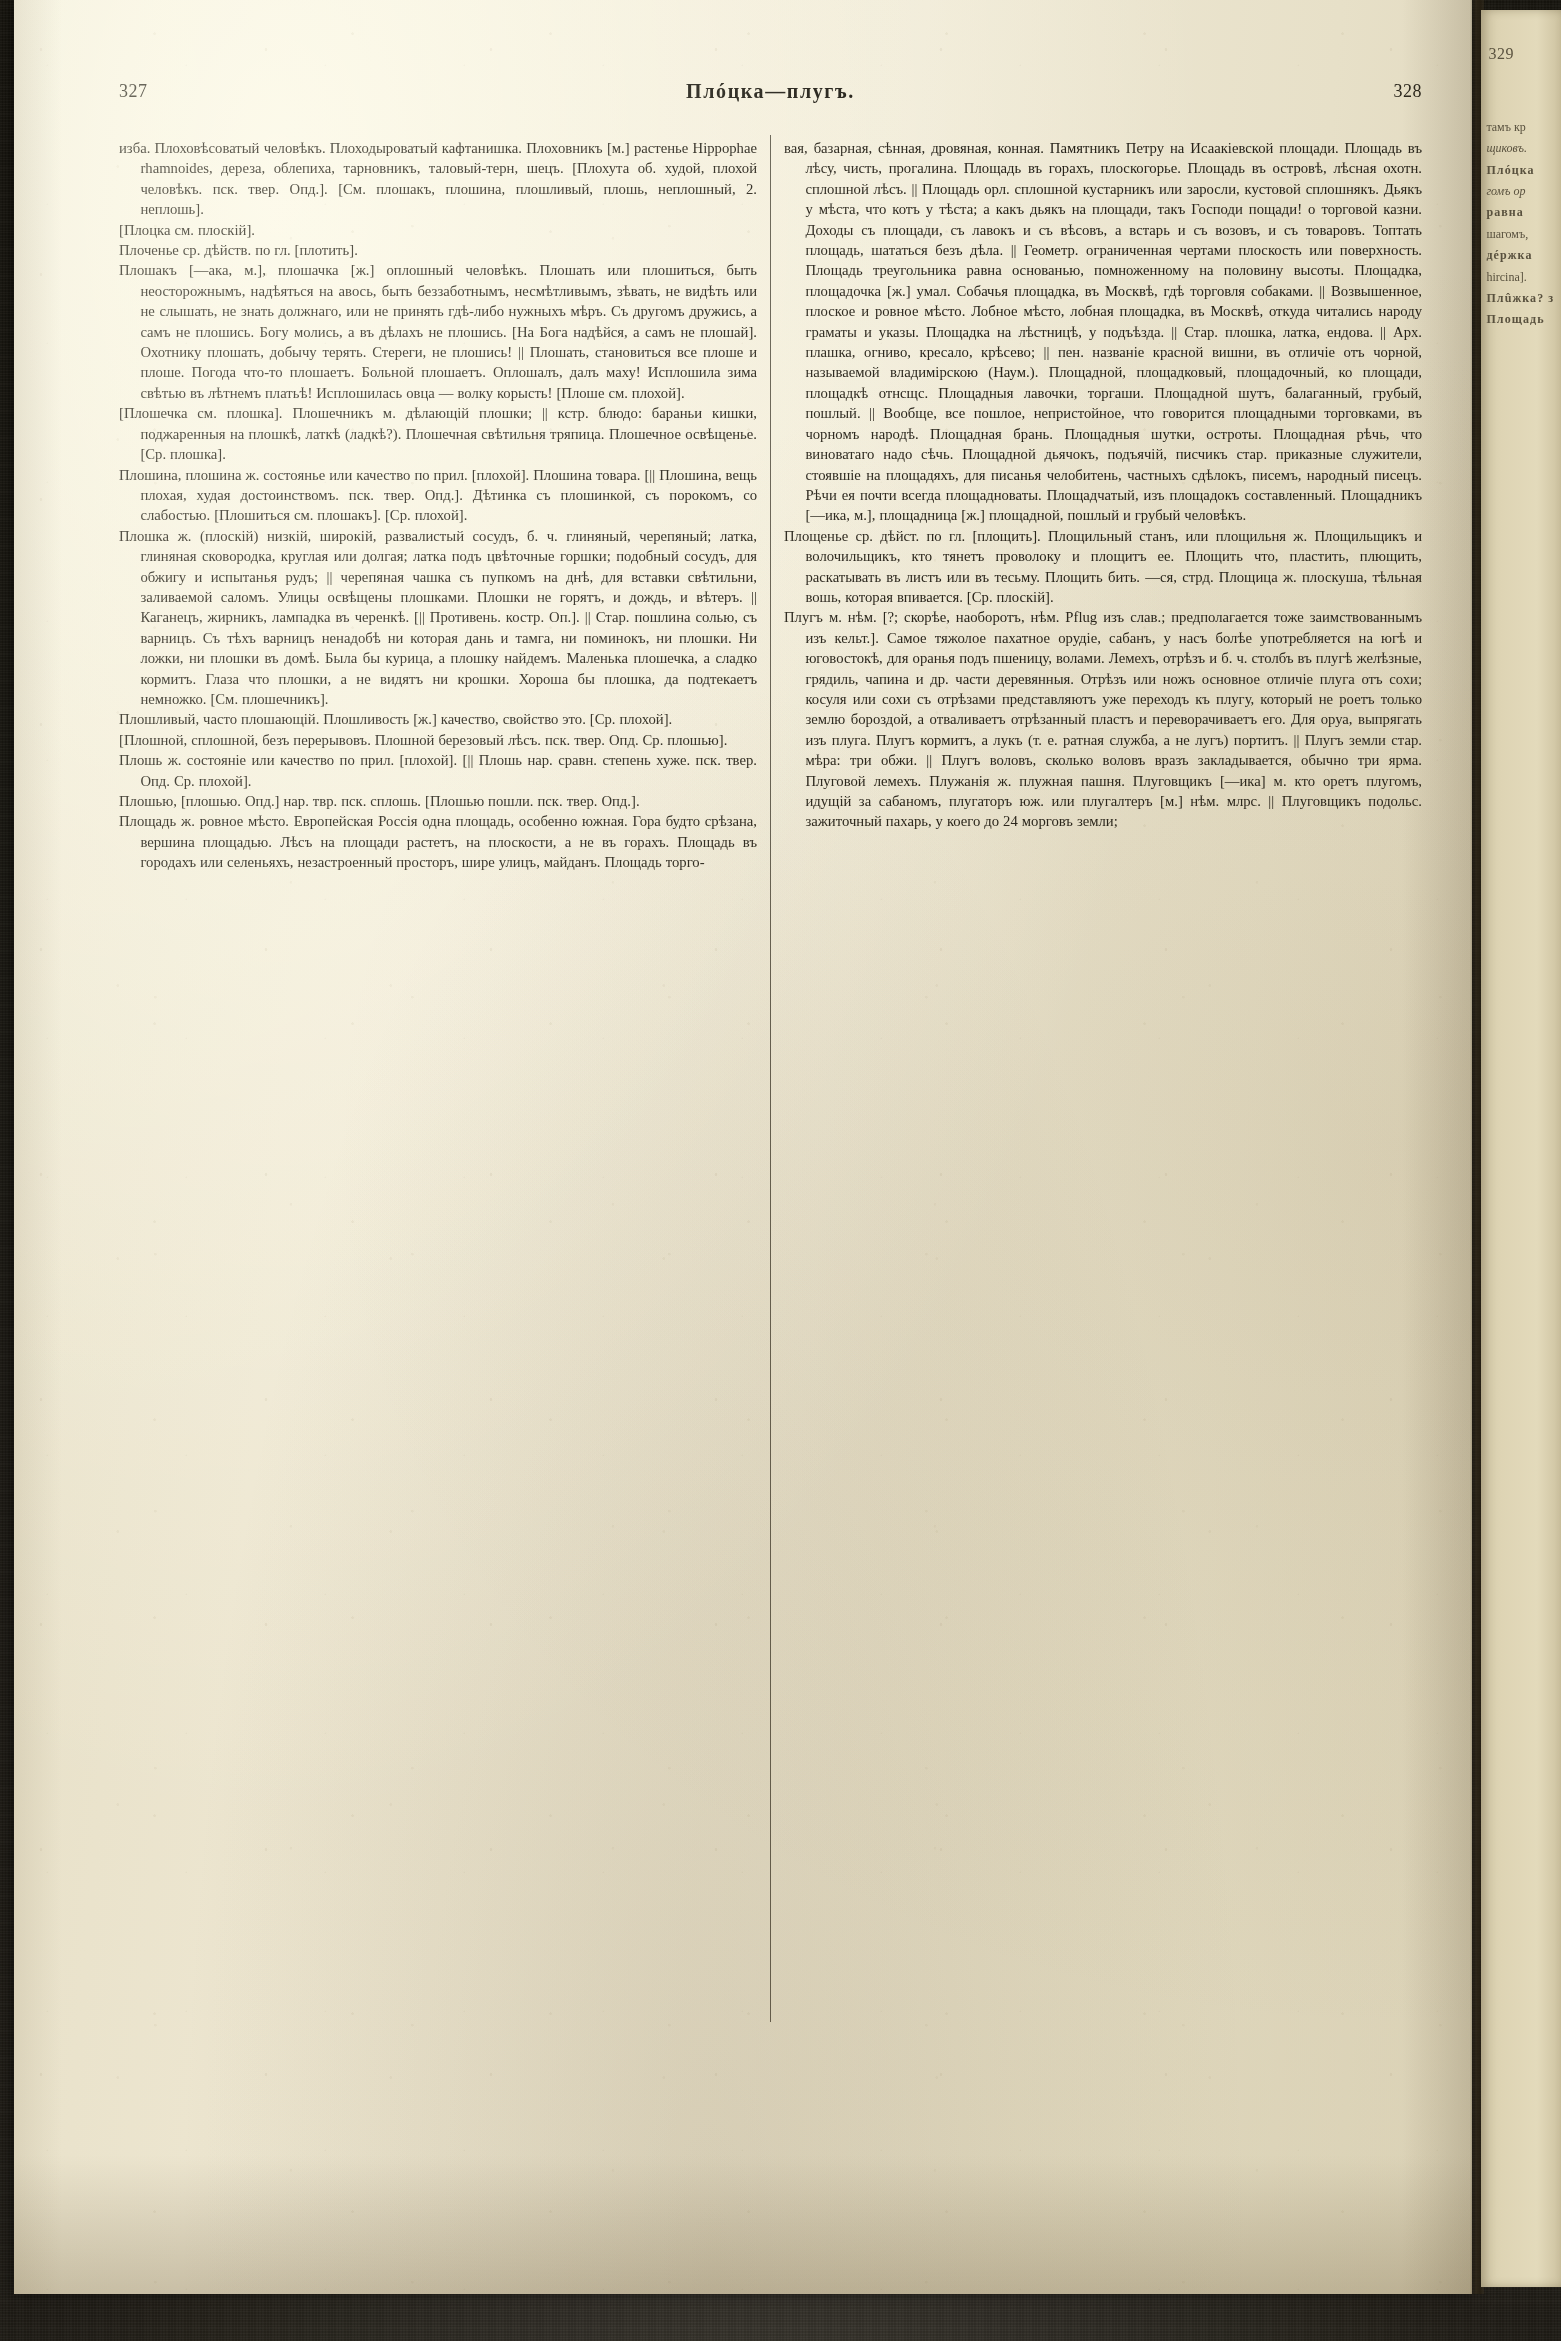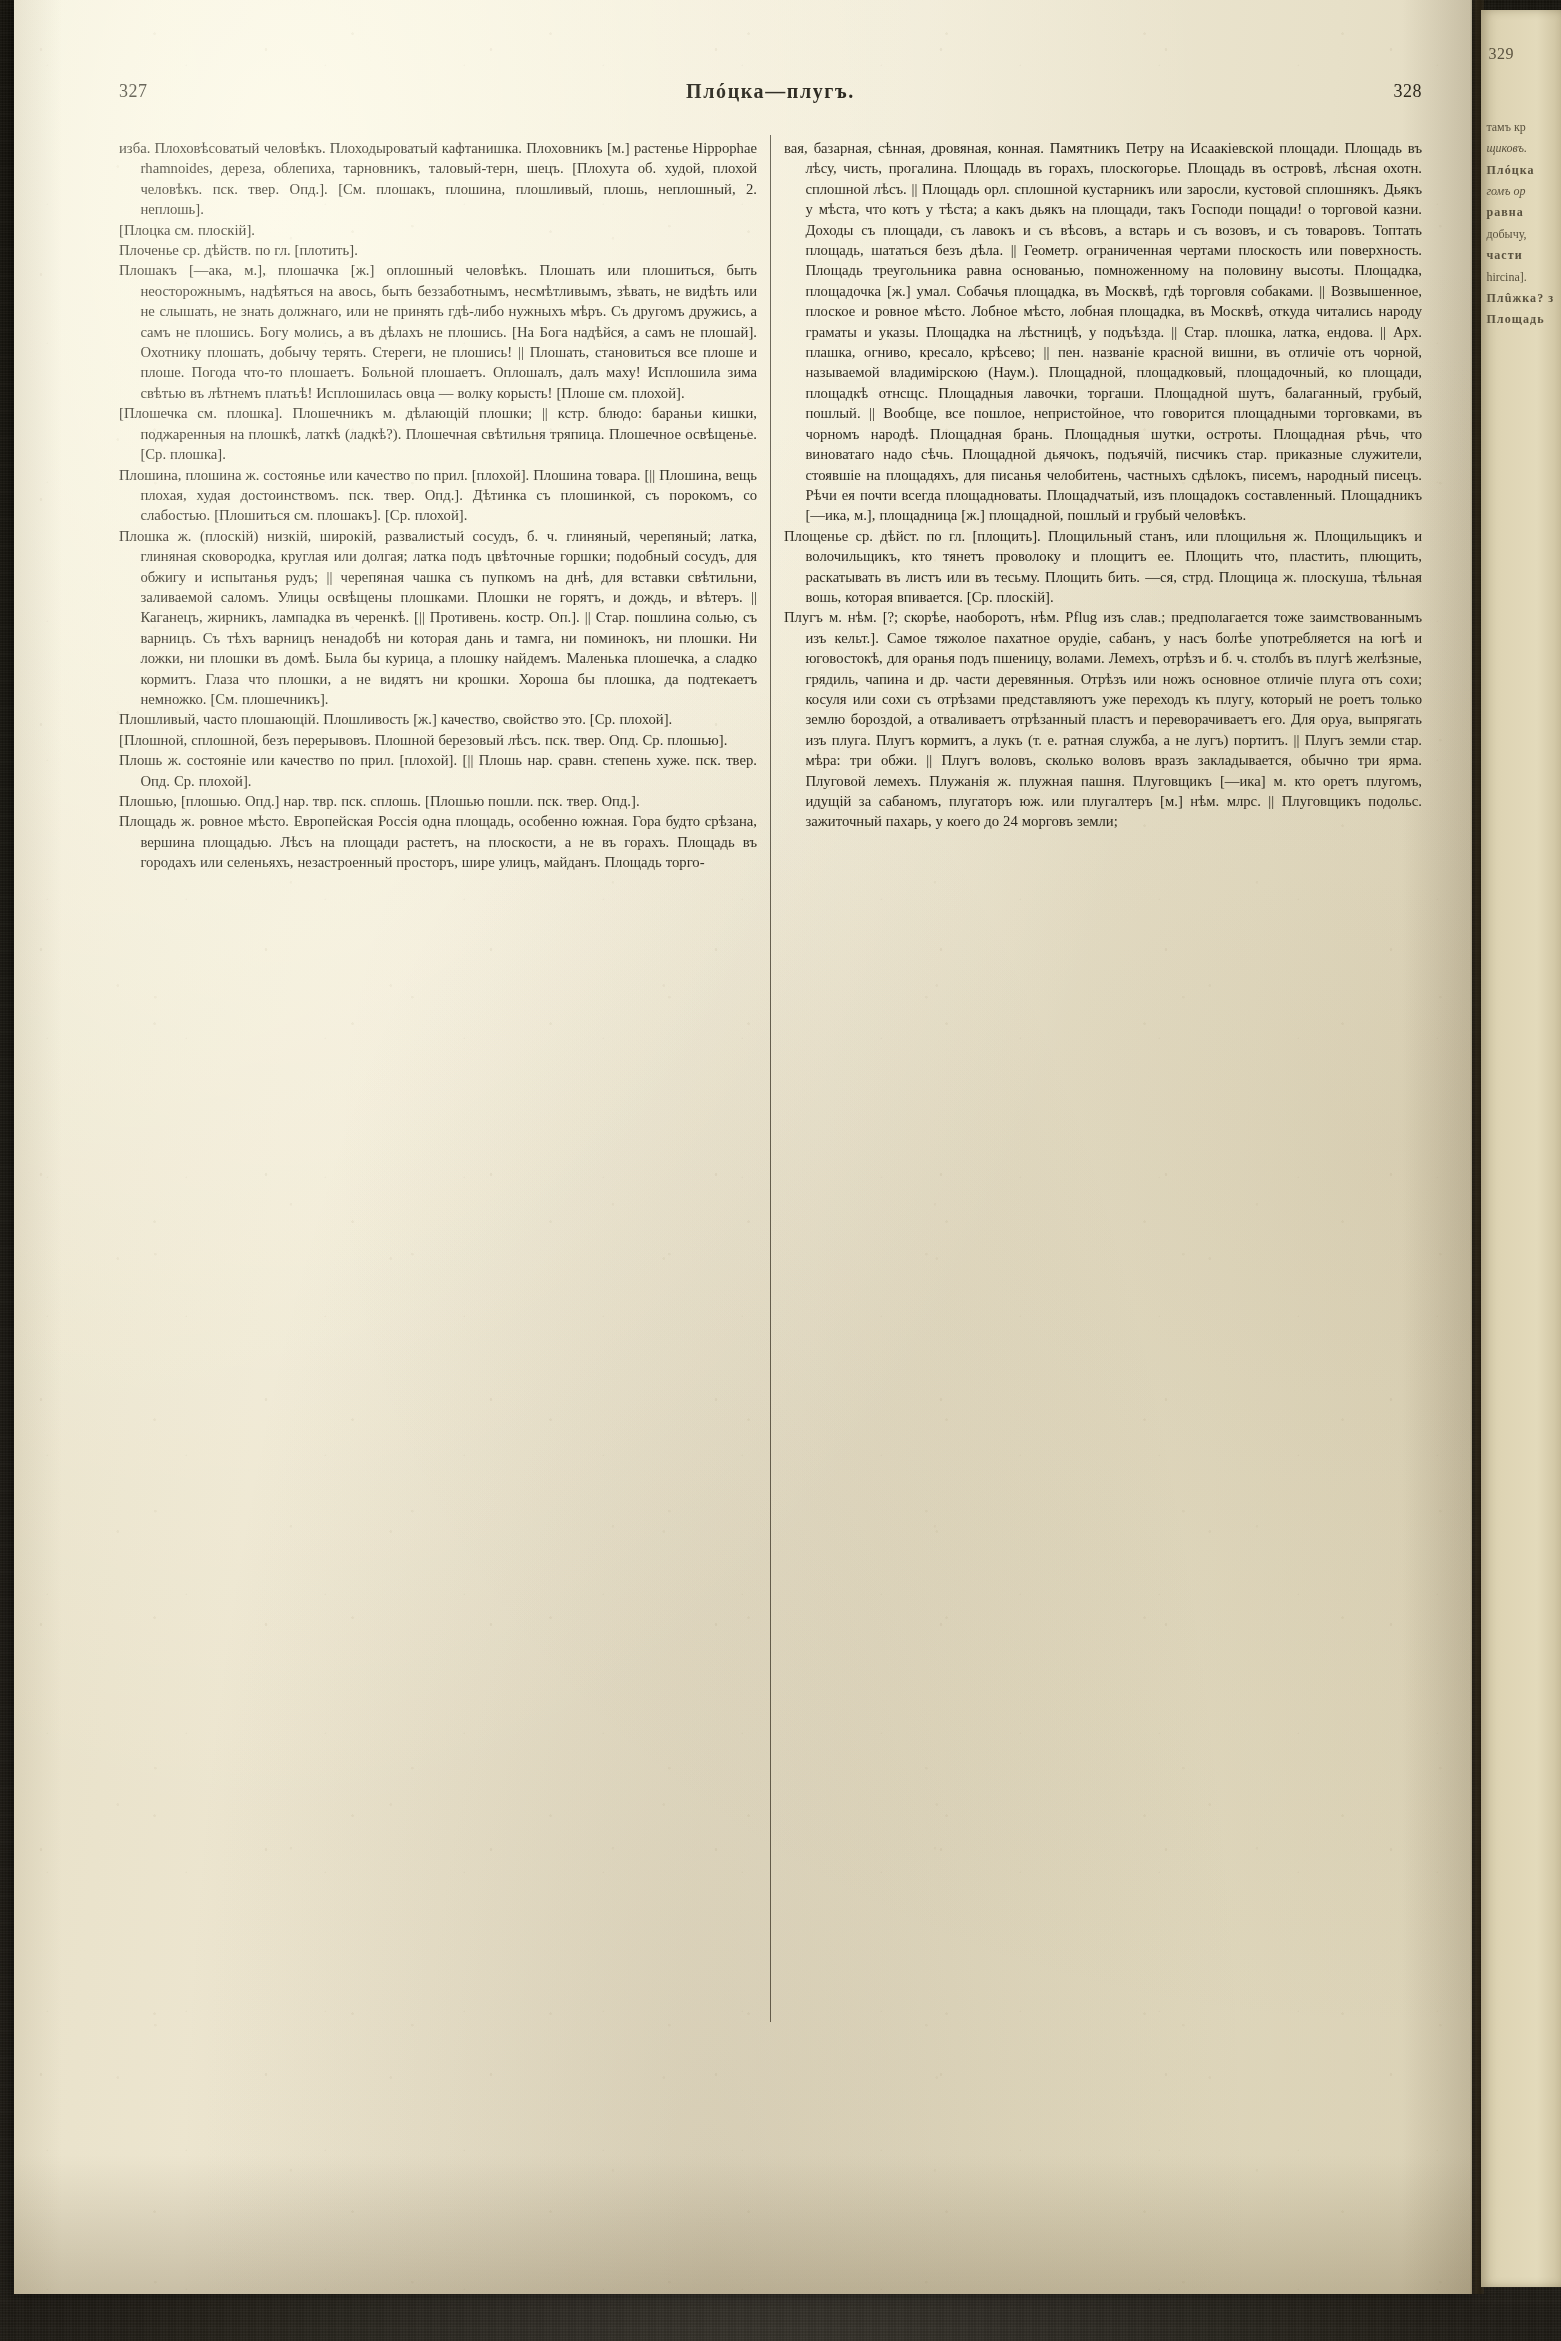--- a/index.html
+++ b/index.html
@@ -229,22 +229,22 @@
   <div class="gutter"></div>
 
   <div class="next-leaf">
     <div class="nl-folio">329</div>
     <div class="nl-lines">
       <div>тамъ кр</div>
       <div class="nl-i">щиковъ.</div>
       <div class="nl-b">Плóцка</div>
       <div class="nl-i">гомъ ор</div>
       <div class="nl-b">равна</div>
-      <div>добычу,</div>
-      <div class="nl-b">части</div>
+      <div>шагомъ,</div>
+      <div class="nl-b">дéржка</div>
       <div>hircina].</div>
       <div class="nl-b">Плûжка? з</div>
       <div class="nl-b">Площадь</div>
     </div>
   </div>
 
 </div>
 
 
 </body></html>

